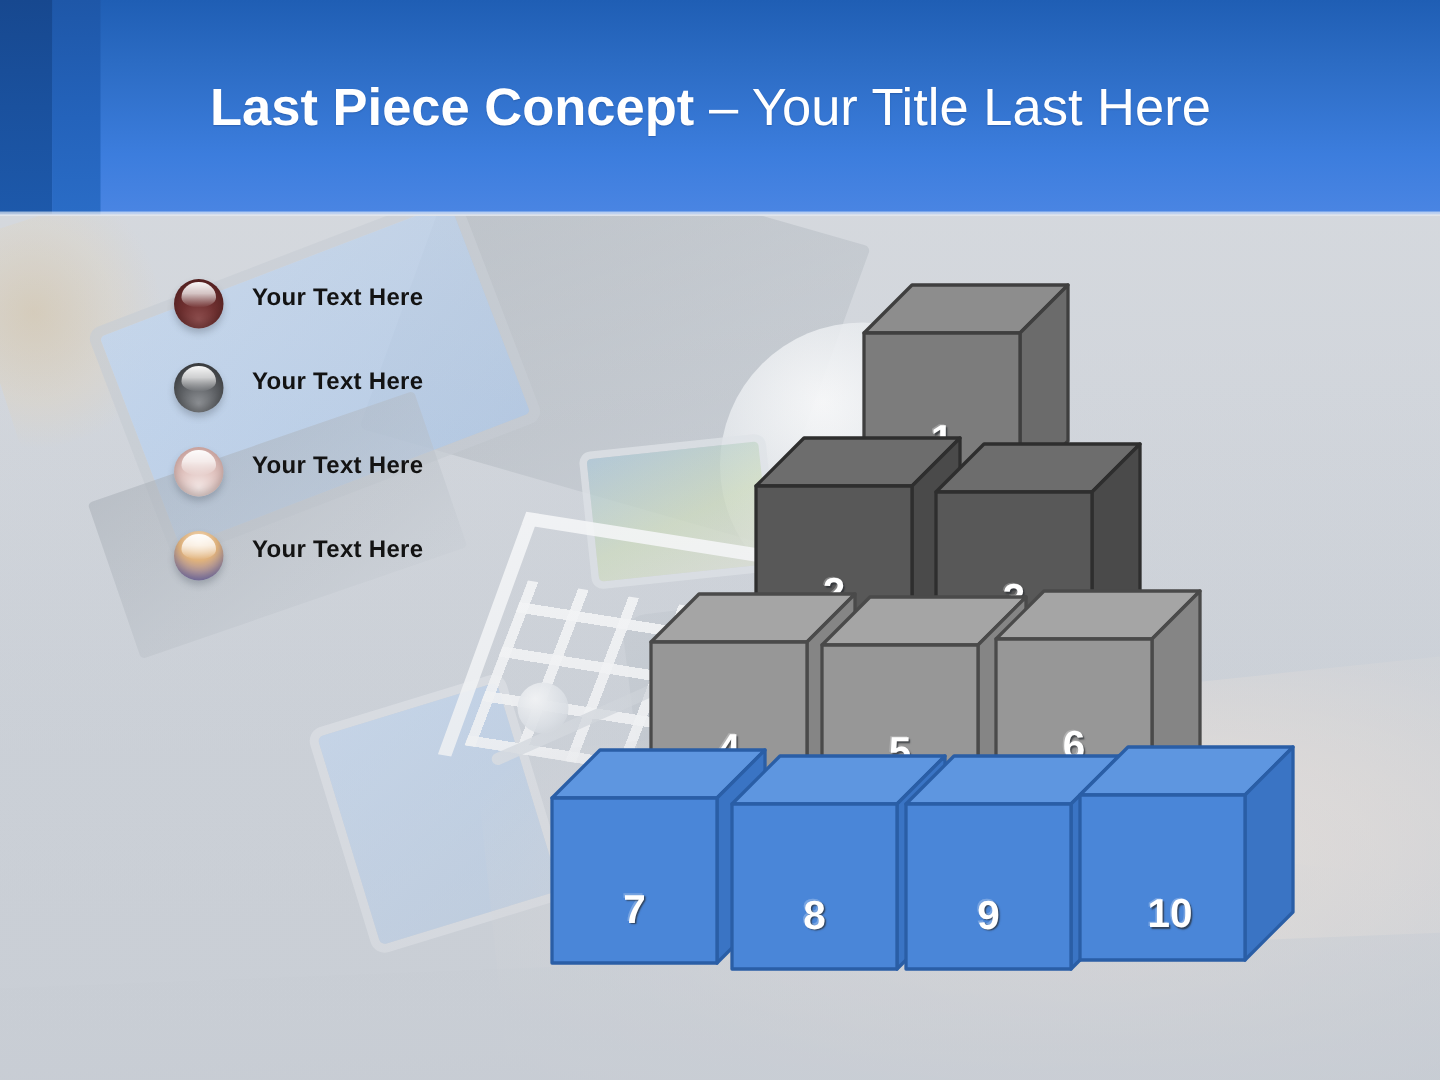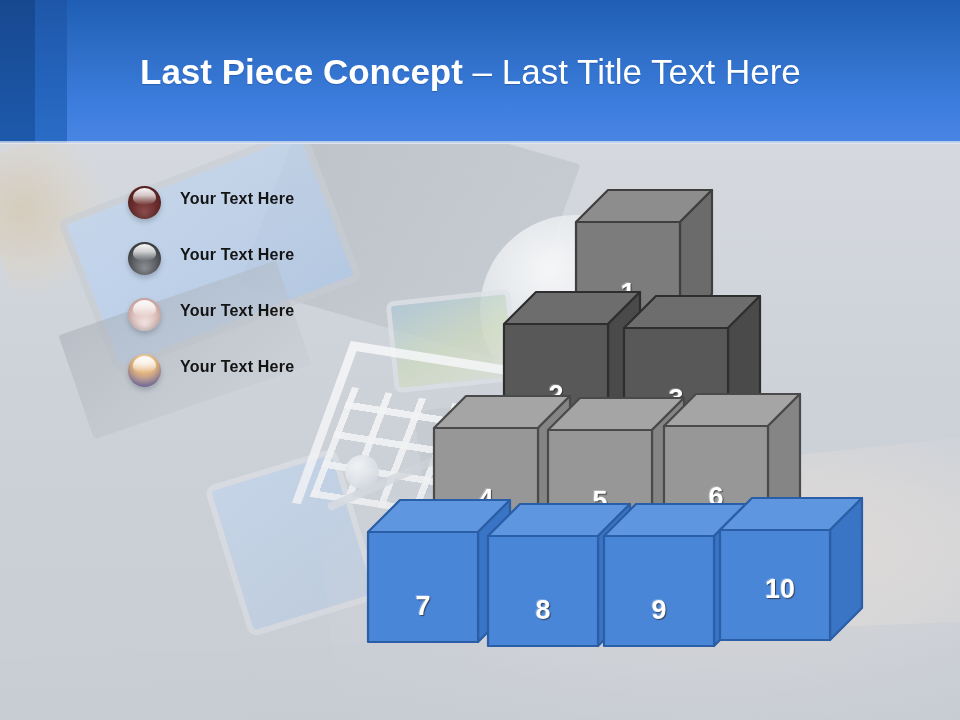--- a/index.html
+++ b/index.html
@@ -143,21 +143,21 @@
     font-size:35px;
     line-height:44px;
     white-space:nowrap;
     text-shadow:0 1px 1px rgba(10,40,90,.28);
   }
   #title .t-strong{font-weight:bold;text-align:right;}
   #title .t-light{font-weight:normal;}
 
   
   #bullets{
-    position:absolute;left:128px;top:180px;width:300px;
+    position:absolute;left:116px;top:180px;width:300px;
   }
   .bullet-row{
     position:relative;height:56px;
   }
   .bullet-orb{
     position:absolute;left:0;top:6px;width:33px;height:33px;border-radius:50%;
     box-shadow:0 3px 5px rgba(80,88,100,.33), inset 0 -3px 6px rgba(0,0,0,.18);
   }
   .orb-gloss{
     position:absolute;left:14%;top:7%;width:72%;height:52%;
@@ -212,21 +212,21 @@
     <div class="bg-shape bg-floor"></div>
     <div class="bg-vignette"></div>
   </div>
 
   <div id="header">
     <div class="hdr-band-a"></div>
     <div class="hdr-band-b"></div>
   </div>
   <div class="hdr-underline"></div>
 
-  <div id="title"><span class="t-strong">Last Piece Concept</span><span class="t-light"> – </span><span class="t-light">Last Title Text Here</span></div>
+  <div id="title"><span class="t-strong">Last Piece Concept</span><span class="t-light"> – </span><span class="t-light">Your Title Last Here</span></div>
 
   <div id="bullets">
 
     <div class="bullet-row">
       <div class="bullet-orb orb-maroon">
         <div class="orb-gloss"></div>
       </div>
       <div class="bullet-text">Your  Text Here</div>
     </div>
 
@@ -325,17 +325,17 @@
           <rect x="0" y="32" width="110" height="110" fill="#4a86d8" stroke="#2a5ea6" stroke-width="2.2" stroke-linejoin="round"></rect>
         </svg>
         <div class="cube-num" style="left: 0px; top: 91.4px; width: 110px; color: rgb(255, 255, 255);">9</div>
       </div>
       <div class="cube" style="left: 720px; top: 498px; width: 146px; height: 146px;">
         <svg width="146" height="146" viewBox="0 0 146 146">
           <polygon points="0,32 32,0 142,0 110,32" fill="#5e96e0" stroke="#2a5ea6" stroke-width="2.2" stroke-linejoin="round"></polygon>
           <polygon points="110,32 142,0 142,110 110,142" fill="#3a74c4" stroke="#2a5ea6" stroke-width="2.2" stroke-linejoin="round"></polygon>
           <rect x="0" y="32" width="110" height="110" fill="#4a86d8" stroke="#2a5ea6" stroke-width="2.2" stroke-linejoin="round"></rect>
         </svg>
-        <div class="cube-num" style="left: 0px; top: 76px; width: 120px; color: rgb(255, 255, 255);">10</div>
+        <div class="cube-num" style="left: 0px; top: 96px; width: 120px; color: rgb(255, 255, 255);">10</div>
       </div>
     </div>
 
 </div>
 
 </body></html>

